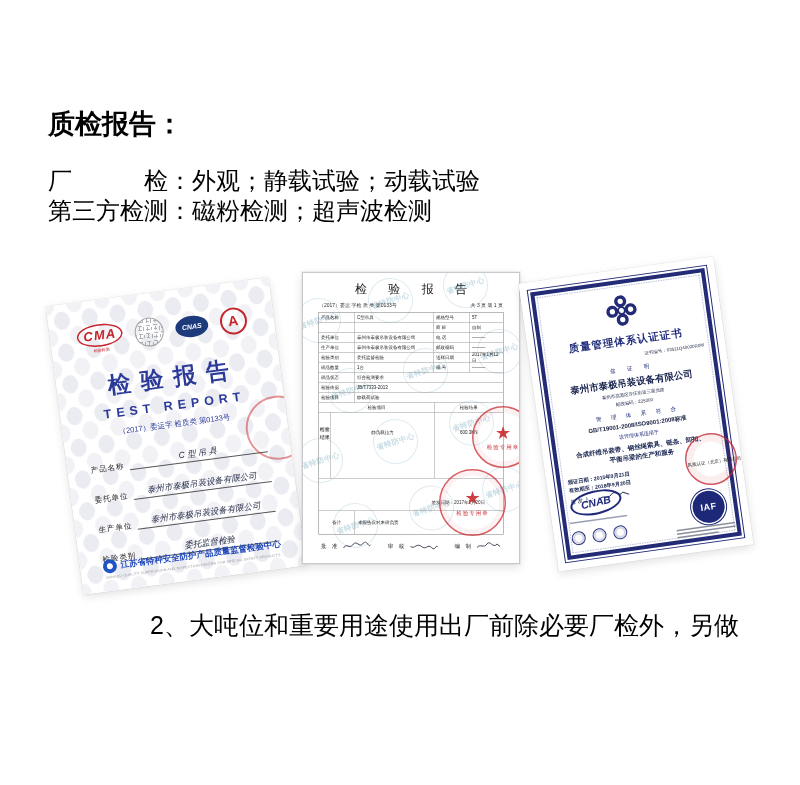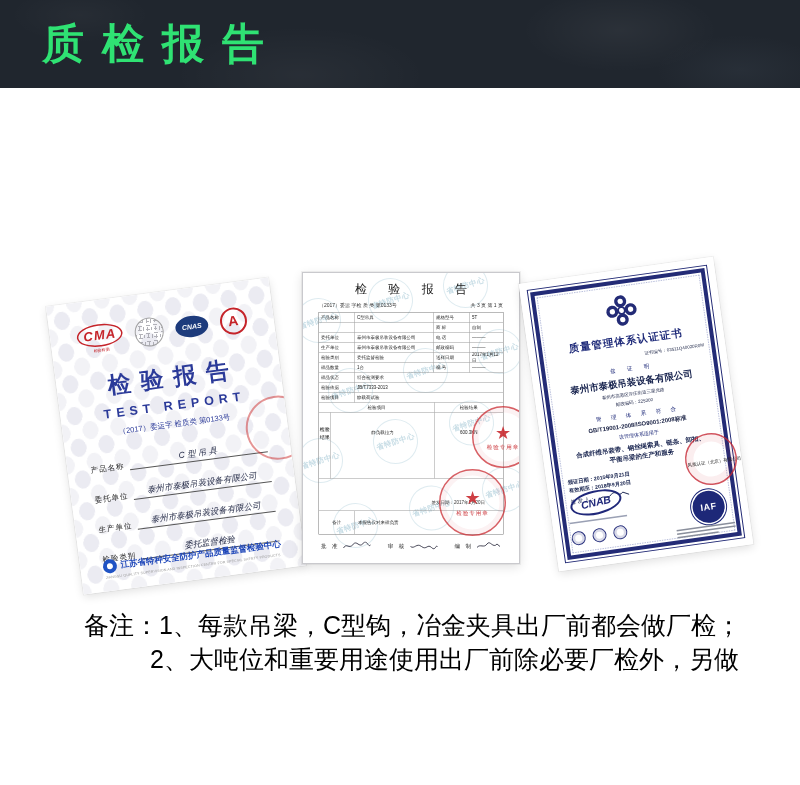--- a/index.html
+++ b/index.html
@@ -149,24 +149,26 @@
 
   
   .notes{position:absolute;left:84px;top:608px;width:672px;color:#000;font-size:25px;line-height:34px;}
   .notes .indent{padding-left:66px;}
 </style>
 </head>
 <body>
 
 <div id="stage">
 
-  <div class="header">
-    <div class="header-title">质检报告</div>
-  </div>
-
+
+  <div class="intro">
+    <div class="intro-heading">质检报告：</div>
+    <div class="intro-line">厂　　　检：外观；静载试验；动载试验</div>
+    <div class="intro-line">第三方检测：磁粉检测；超声波检测</div>
+  </div>
 
   <div class="cert cert-left">
     <div class="cert-inner left-inner">
       <div class="l-logos">
         <div class="cma-wrap">
           <span class="cma">CMA</span>
           <span class="cma-sub">检验检测</span>
         </div>
         <div class="globe"></div>
         <div class="cnas-badge">CNAS</div>
@@ -363,17 +365,16 @@
       <div class="iaf">IAF</div>
       <div class="fineprint">
         <div class="fp"></div>
         <div class="fp"></div>
         <div class="fp short"></div>
       </div>
     </div>
   </div>
 
   <div class="notes">
-    <div>备注：1、每款吊梁，C型钩，冶金夹具出厂前都会做厂检；</div>
     <div class="indent">2、大吨位和重要用途使用出厂前除必要厂检外，另做</div>
   </div>
 
 </div>
 
 </body></html>

